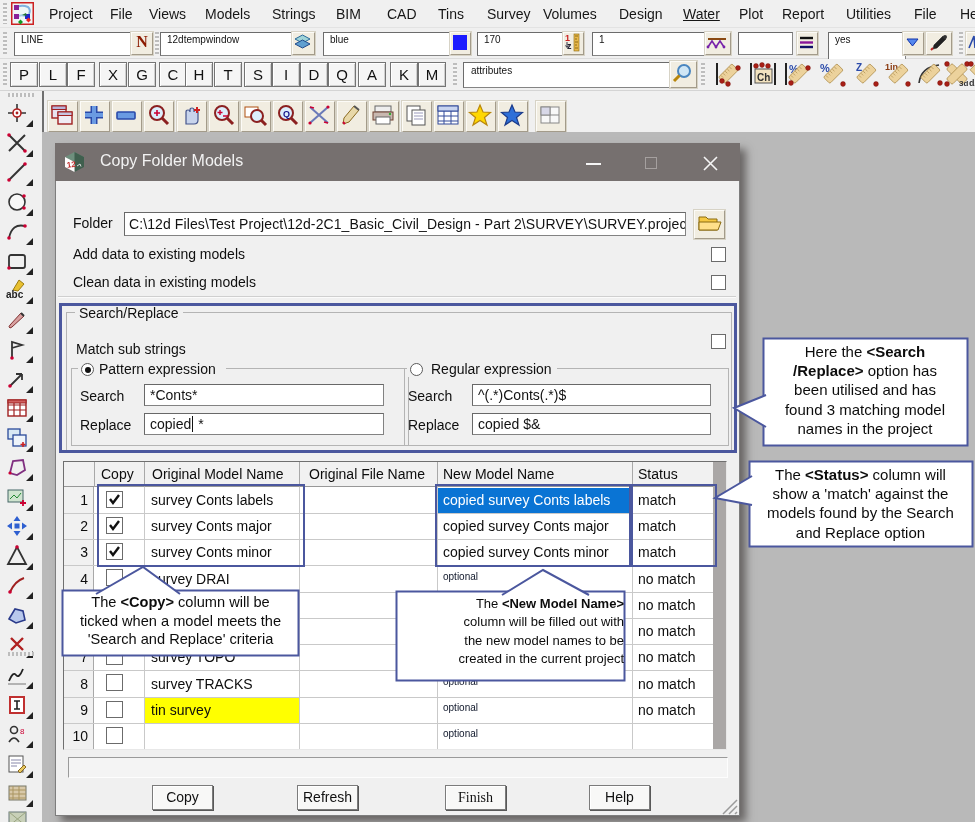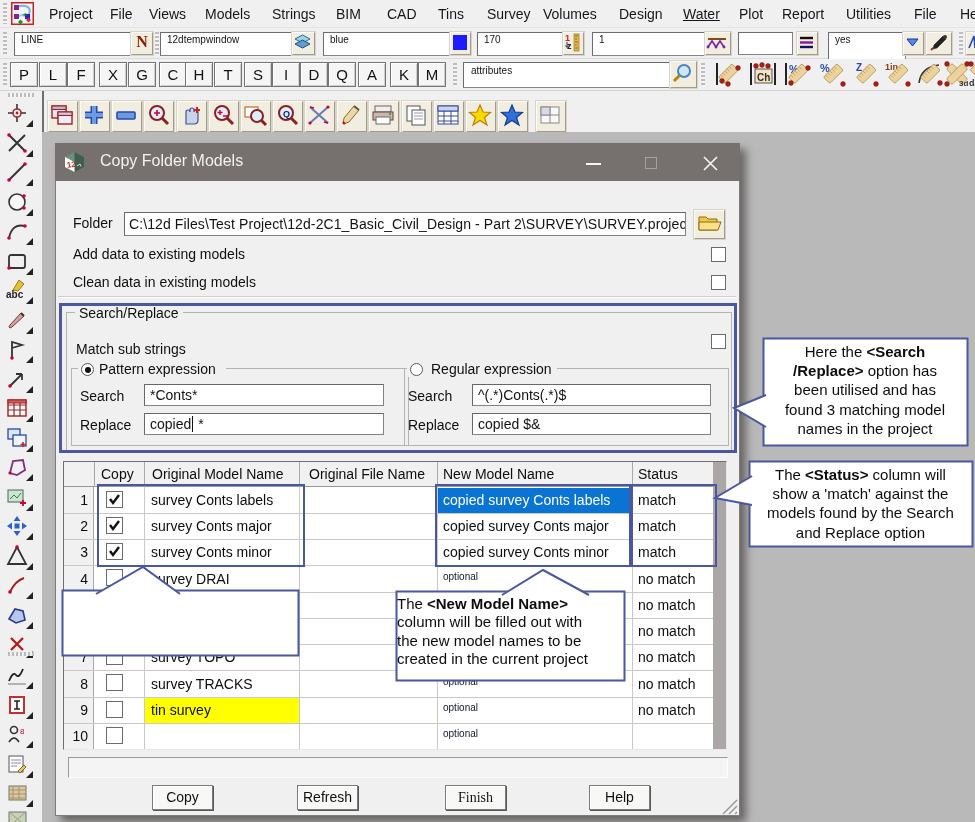--- a/index.html
+++ b/index.html
@@ -703,26 +703,27 @@
 <div class="abs dbtn" style="left:589px;top:785px;width:59px;height:23px;line-height:23px;">Help</div>
 
 <svg class="abs" style="left:718px;top:795px;" width="20" height="20" viewBox="0 0 20 20">
       <path d="M19 5 L5 19 M19 11 L11 19 M19 17 L17 19" stroke="#9a9a9a" stroke-width="1.5"></path>
     </svg>
 
 <svg class="abs" style="left:55px;top:560px;" width="260" height="105" viewBox="0 0 260 105">
 <rect x="7.5" y="30.5" width="236" height="65" fill="#fff" stroke="#4b579e" stroke-width="2"></rect>
 <path d="M41 34 L88 7 L125 34" fill="#fff" stroke="#4b579e" stroke-width="2" stroke-linejoin="miter"></path>
 </svg>
+<div class="abs" style="left:63px;top:593px;width:235px;text-align:center;font-size:14.6px;color:#0c0c0c;line-height:18.6px;">The <b>&lt;Copy&gt;</b> column will be<br>ticked when a model meets the<br>'Search and Replace' criteria</div>
 
 <svg class="abs" style="left:390px;top:562px;" width="245" height="125" viewBox="0 0 245 125">
 <rect x="6.5" y="29.5" width="228" height="89" fill="#fff" stroke="#4b579e" stroke-width="2"></rect>
 <path d="M112 33 L153 8 L199 33" fill="#fff" stroke="#4b579e" stroke-width="2"></path>
 </svg>
-<div class="abs" style="left:397px;top:595px;width:227px;text-align:left;font-size:15px;color:#0c0c0c;line-height:18.4px;">The <b>&lt;New Model Name&gt;</b><br>column will be filled out with<br>the new model names to be<br>created in the current project</div>
+<div class="abs" style="left:397px;top:595px;width:227px;text-align:right;font-size:13px;color:#0c0c0c;line-height:18.4px;">The <b>&lt;New Model Name&gt;</b><br>column will be filled out with<br>the new model names to be<br>created in the current project</div>
 
 <svg class="abs" style="left:728px;top:332px;" width="247" height="120" viewBox="0 0 247 120">
 <rect x="35.5" y="6.5" width="204" height="107" fill="#fff" stroke="#4b579e" stroke-width="2"></rect>
 <path d="M38 63 L6 76 L38 95" fill="#fff" stroke="#4b579e" stroke-width="2"></path>
 </svg>
 <div class="abs" style="left:764px;top:342px;width:202px;text-align:center;font-size:15px;color:#0c0c0c;line-height:19.2px;">Here the <b>&lt;Search</b><br><b>/Replace&gt;</b> option has<br>been utilised and has<br>found 3 matching model<br>names in the project</div>
 
 <svg class="abs" style="left:708px;top:455px;" width="267" height="98" viewBox="0 0 267 98">
 <rect x="41.5" y="6.5" width="223" height="85" fill="#fff" stroke="#4b579e" stroke-width="2"></rect>
 <path d="M44 21 L7 43 L44 50" fill="#fff" stroke="#4b579e" stroke-width="2"></path>

